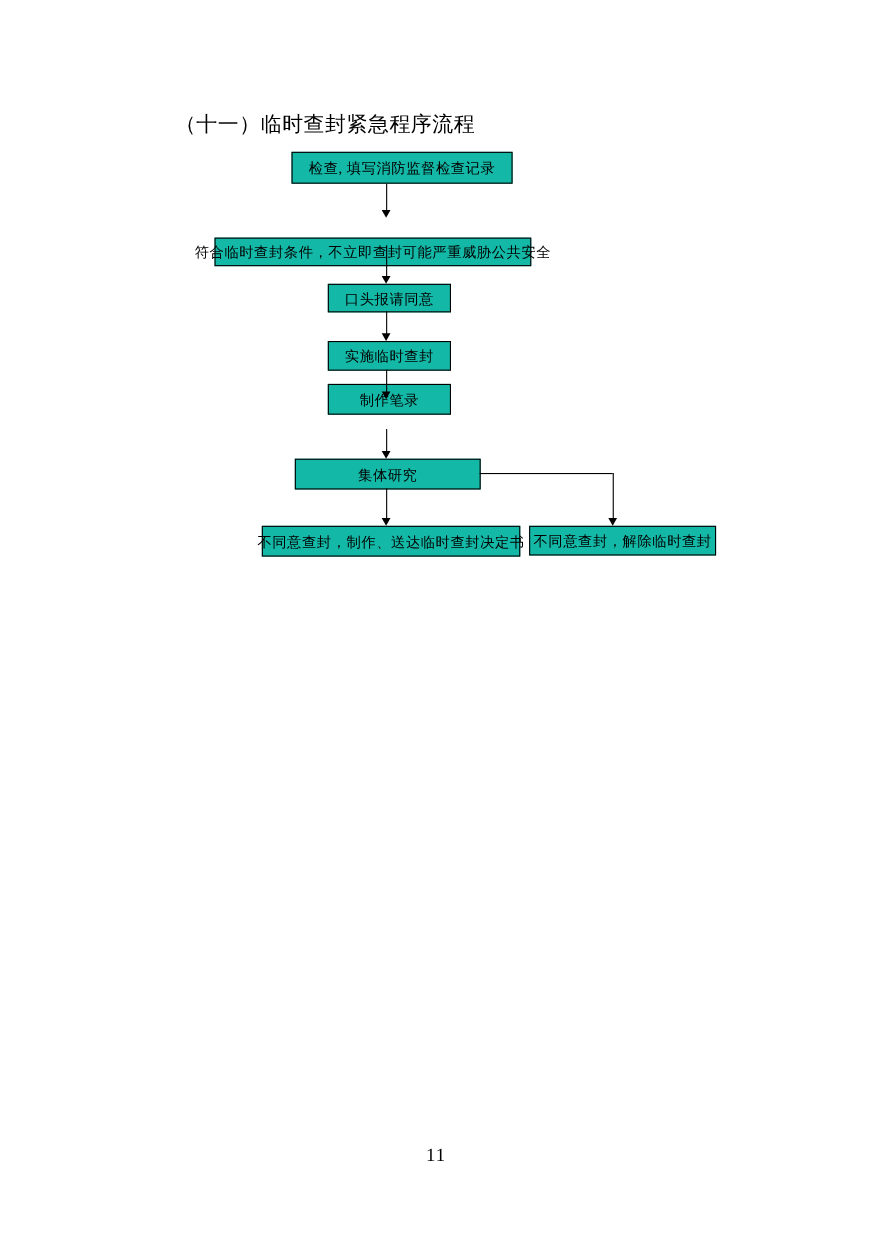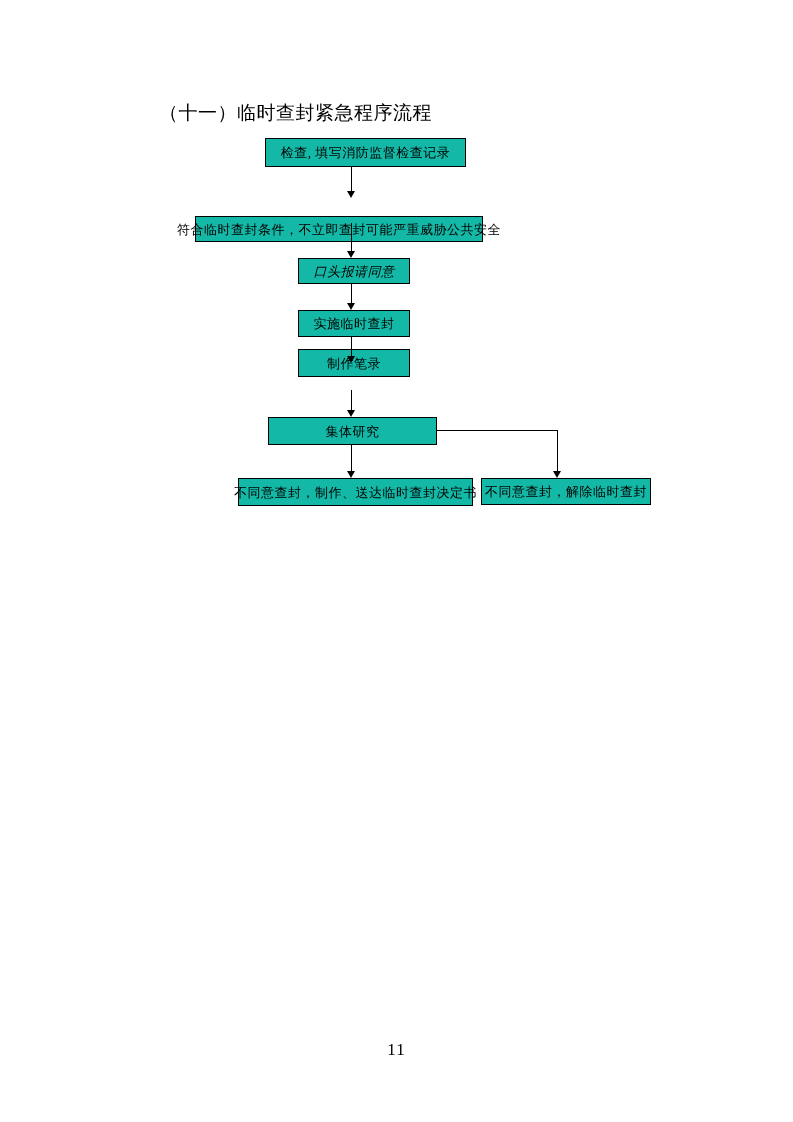--- a/index.html
+++ b/index.html
@@ -34,21 +34,21 @@
     display: flex;
     align-items: center;
     justify-content: center;
     font-size: 13px;
     line-height: 1;
     white-space: nowrap;
     letter-spacing: 0.5px;
   }
   #n1 { left: 265px; top: 138px; width: 201px; height: 29px; }
   #n2 { left: 195px; top: 198px; width: 288px; height: 26px; margin-top: 18px; }
-  #n3 { left: 298px; top: 258px; width: 112px; height: 26px; font-style: italic; }
+  #n3 { left: 298px; top: 258px; width: 112px; height: 26px; }
   #n4 { left: 298px; top: 310px; width: 112px; height: 27px; }
   #n5 { left: 298px; top: 349px; width: 112px; height: 28px; }
   #n6 { left: 268px; top: 417px; width: 169px; height: 28px; }
   #n7 { left: 238px; top: 478px; width: 235px; height: 28px; }
   #n8 { left: 481px; top: 478px; width: 170px; height: 27px; }
 
   .vline {
     position: absolute;
     width: 1.5px;
     background: #000000;

